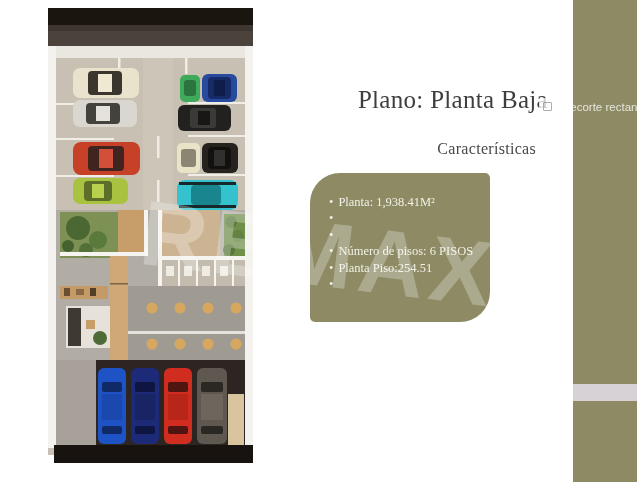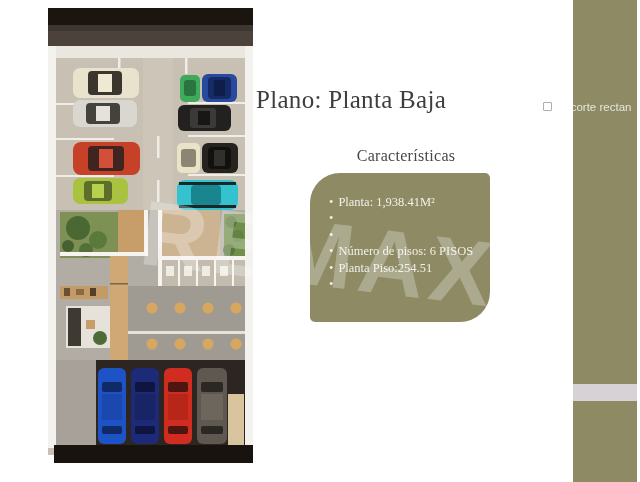--- a/index.html
+++ b/index.html
@@ -11,26 +11,26 @@
   html,body{margin:0;padding:0;background:#fff;}
   .slide{
     position:relative;width:640px;height:482px;background:#ffffff;
     overflow:hidden;font-family:"Liberation Serif",serif;
   }
   
   .plan{position:absolute;left:48px;top:8px;width:205px;height:455px;}
   .plan svg{display:block;}
   
   .page-title{
-    position:absolute;left:256px;top:84px;width:292px;text-align:left;
+    position:absolute;left:256px;top:84px;width:292px;text-align:right;
     font-size:25px;line-height:32px;color:var(--title-text);letter-spacing:.3px;
   }
   .subtitle{
-    position:absolute;left:260px;top:140px;width:292px;text-align:center;
-    font-size:16px;color:#484848;letter-spacing:.3px;margin-top:7px;
+    position:absolute;left:244px;top:140px;width:292px;text-align:right;
+    font-size:16px;color:#484848;letter-spacing:.3px;
   }
   .features-box{
     position:absolute;left:310px;top:173px;width:180px;height:149px;
     background:var(--accent-olive);
     border-radius:30px 5px 30px 5px;box-sizing:border-box;
     padding:21px 8px 0 19px;
   }
   .features-list{list-style:none;margin:0;padding:0;
     font-size:12.5px;line-height:16.4px;color:var(--box-text);}
   .features-list li{display:flex;}
@@ -45,21 +45,21 @@
     position:absolute;left:147px;top:186px;z-index:5;pointer-events:none;
     font-family:"Liberation Sans",sans-serif;font-weight:bold;
     font-size:92px;letter-spacing:5px;line-height:1;
     color:rgba(255,255,255,0.27);
     transform:rotate(7deg);transform-origin:left top;white-space:nowrap;
   }
   .watermark .reg{font-size:24px;vertical-align:52px;letter-spacing:0;}
   
   .snip{
     position:absolute;left:539px;top:96px;width:98px;height:21px;z-index:6;
-    display:flex;align-items:center;overflow:hidden;
+    display:flex;align-items:center;gap:6px;overflow:hidden;
   }
   .snip-icon{
     width:17px;height:17px;flex:none;border-radius:3px;
     background:rgba(255,255,255,0.75);
     display:flex;align-items:center;justify-content:center;
   }
   .snip-glyph{width:7px;height:7px;border:1.5px solid rgba(110,110,110,0.55);
     border-radius:1px;}
   .snip-text{
     font-family:"Liberation Sans",sans-serif;font-size:11.5px;

